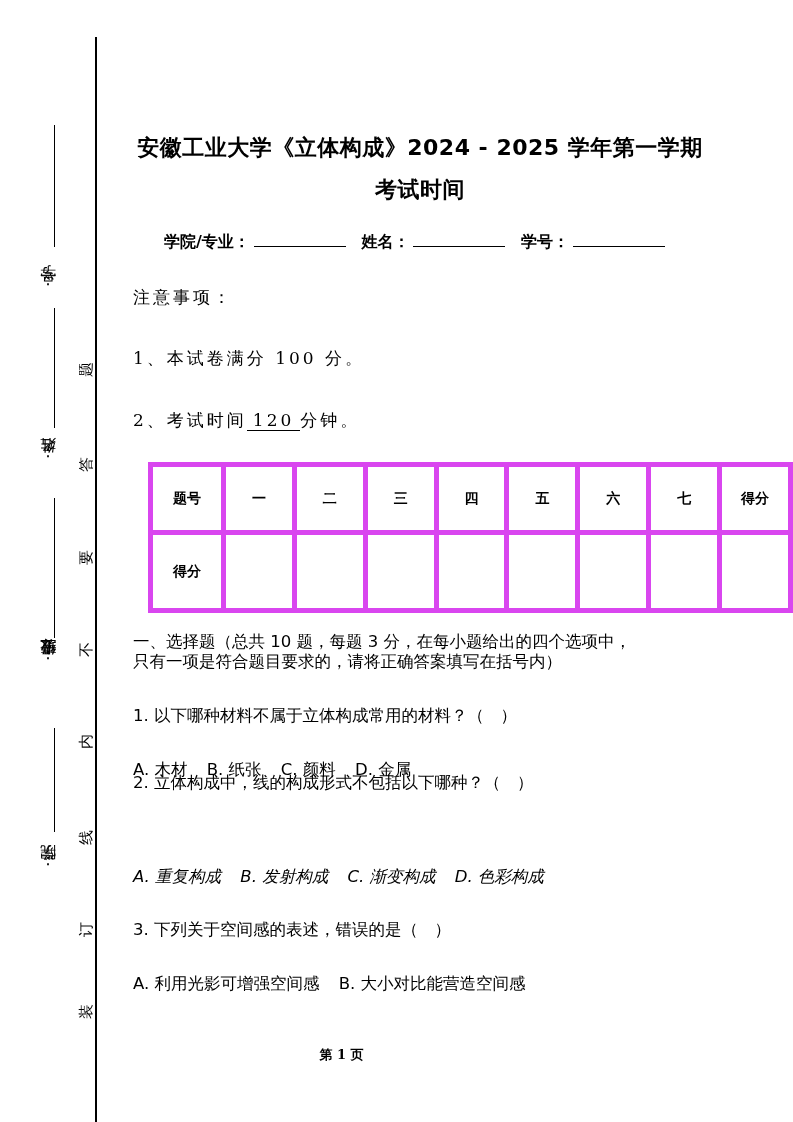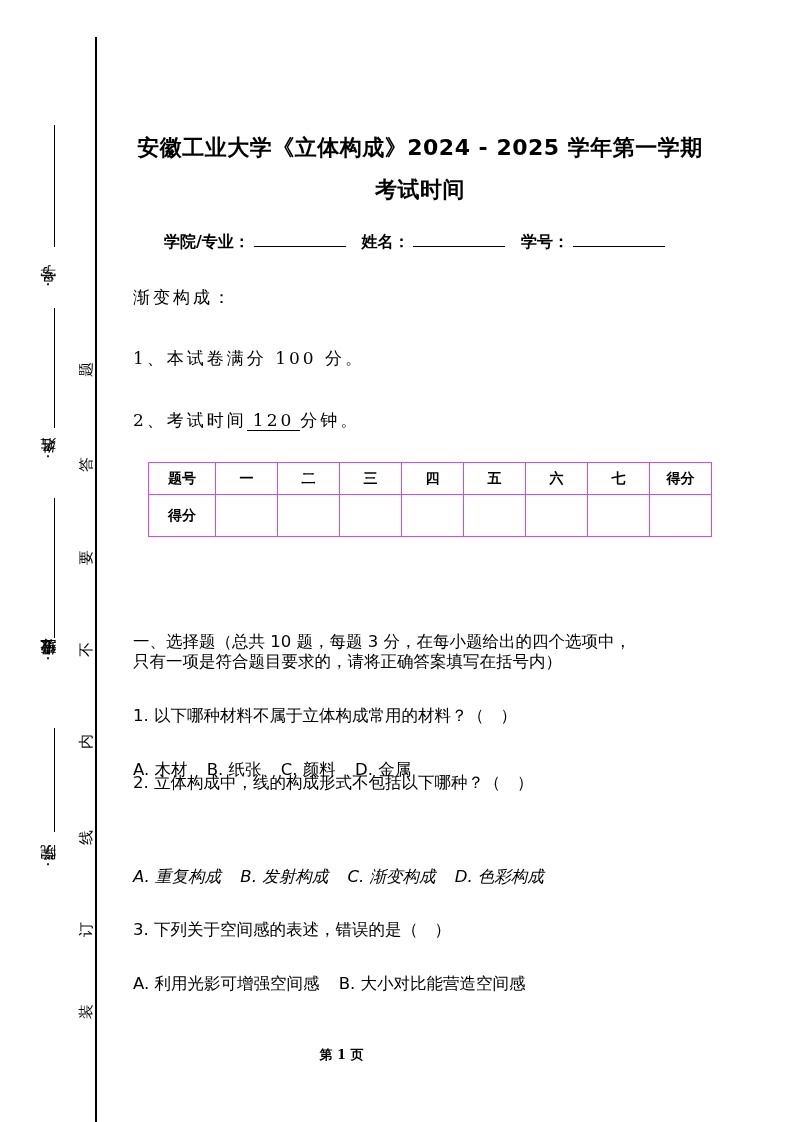--- a/index.html
+++ b/index.html
@@ -7,21 +7,21 @@
   .vline { position:absolute; left:95px; top:37px; width:2px; height:1085px; background:#000; }
   .side-field { position:absolute; left:54px; width:1px; background:#000; }
   .side-text { position:absolute; writing-mode:vertical-rl; transform:rotate(180deg); font-size:16px; font-family:"DejaVu Serif",serif; white-space:nowrap; }
   .seal-char { position:absolute; left:79px; font-size:15px; transform:rotate(-90deg); font-family:"DejaVu Serif",serif; }
   .title { position:absolute; left:100px; width:640px; text-align:center; font-family:"DejaVu Sans",sans-serif; font-weight:bold; font-size:22px; letter-spacing:0.5px; }
   .info { position:absolute; top:232px; left:164px; font-family:"DejaVu Sans",sans-serif; font-weight:bold; font-size:16px; white-space:nowrap; }
   .info .blank { display:inline-block; width:92px; border-bottom:1px solid #000; margin:0 10px 0 4px; height:14px; vertical-align:baseline; }
   .notice { position:absolute; left:133px; font-size:17px; letter-spacing:3px; white-space:nowrap; font-family:"DejaVu Serif",serif; }
   .notice u { text-decoration:none; border-bottom:1px solid #000; padding:0 6px; }
   table.score { position:absolute; left:148px; top:462px; border-collapse:collapse; font-family:"DejaVu Sans",sans-serif; font-size:14px; }
-  table.score td { border:1px solid #d946ef; text-align:center; padding:0; }
+  table.score td { border:5px solid #d946ef; text-align:center; padding:16px; }
   table.score tr.h td { height:31px; }
   table.score tr.r1 td { height:41px; }
   table.score tr.r2 td { height:50px; }
   table.score td.bold { font-weight:bold; }
   .q { position:absolute; left:133px; font-size:16.5px; white-space:nowrap; font-family:"DejaVu Sans",sans-serif; }
   .q .opt { margin-right:14px; }
   .footer { position:absolute; top:1046px; left:0; width:647px; text-align:center; padding-left:36px; box-sizing:border-box; font-weight:bold; font-size:13px; font-family:"DejaVu Serif",serif; }
 </style>
 </head>
 <body>
@@ -48,21 +48,21 @@
 
 <div class="title" style="top:133px;">安徽工业大学《立体构成》2024 - 2025 学年第一学期</div>
 <div class="title" style="top:175px;">考试时间</div>
 
 <div class="info">
   <span>学院/专业：</span><span class="blank"></span>
   <span>姓名：</span><span class="blank"></span>
   <span>学号：</span><span class="blank"></span>
 </div>
 
-<div class="notice" style="top:286px;">渐变构成：</div>
+<div class="notice" style="top:286px;">注意事项：</div>
 <div class="notice" style="top:347px;">1、本试卷满分 100 分。</div>
 <div class="notice" style="top:409px;">
   <span>2、考试时间</span><u>120</u><span>分钟。</span>
 </div>
 
 <table class="score">
   <tbody>
       <tr class="h">
     <td class="bold" style="width:66px;">题号</td>
     <td class="bold" style="width:61px;">一</td>

